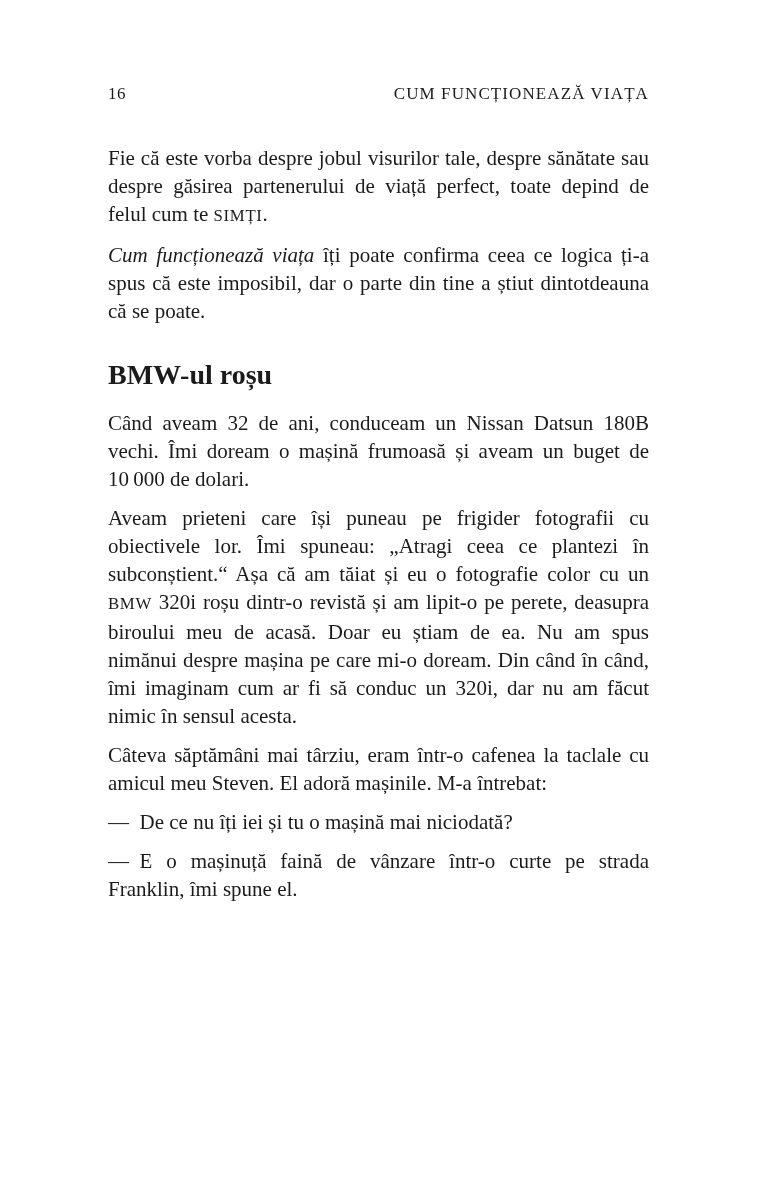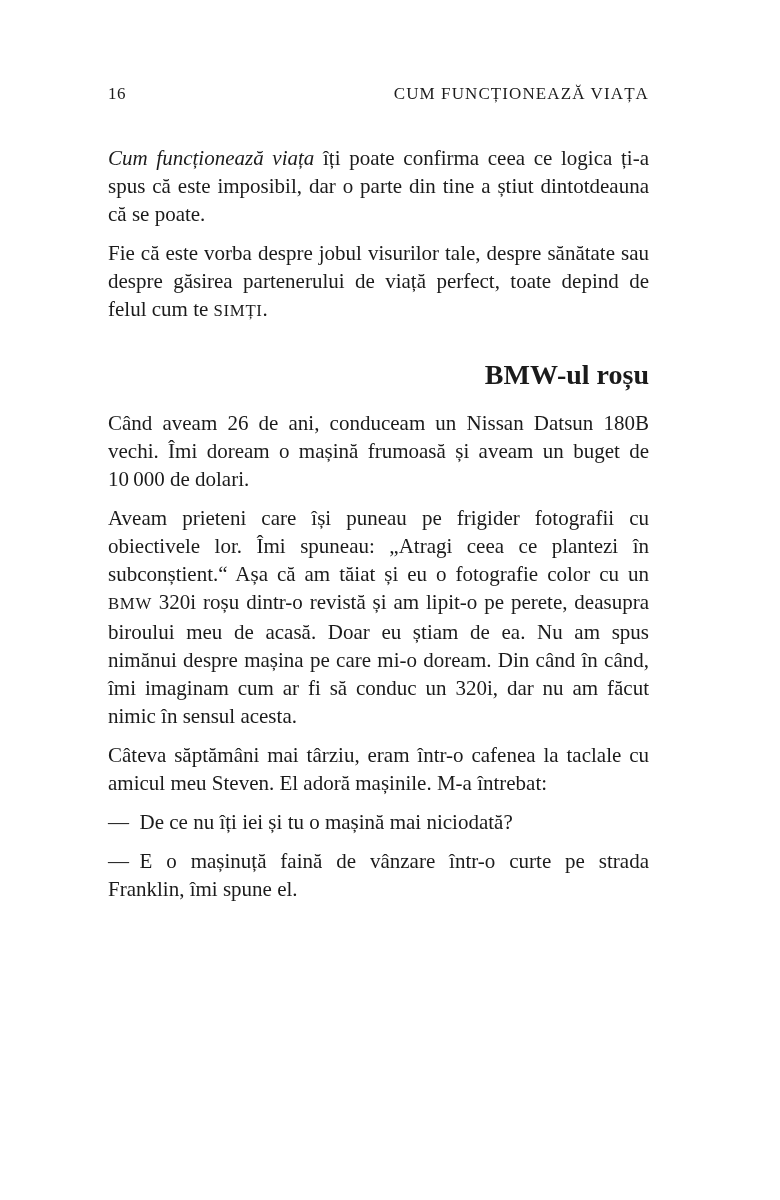--- a/index.html
+++ b/index.html
@@ -47,21 +47,21 @@
     letter-spacing: 0.04em;
   }
   .it {
     font-style: italic;
   }
   h2.section-heading {
     font-size: 28px;
     line-height: 32px;
     font-weight: bold;
     margin: 34px 0 18px 0;
-    text-align: right;
+    text-align: left;
   }
   .dialogue-group {
     margin: 0 0 11px 0;
   }
   .dialogue-group p {
     margin: 0;
   }
 </style>
 </head>
 <body>
@@ -69,28 +69,28 @@
 <div class="page">
   <div class="content">
 
     <div class="page-header">
       <span class="page-number">16</span>
       <span class="running-title">CUM FUNCȚIONEAZĂ VIAȚA</span>
     </div>
 
     <div class="body-text">
 
+      <p><span>Fie că este vorba despre jobul visurilor tale, despre sănătate sau despre găsirea partenerului de viață perfect, toate depind de felul cum te </span><span class="sc">SIMȚI</span><span>.</span></p>
+
       <p><span class="it">Cum funcționează viața</span><span> îți poate confirma ceea ce logica ți-a spus că este imposibil, dar o parte din tine a știut dintotdeauna că se poate.</span></p>
-
-      <p><span>Fie că este vorba despre jobul visurilor tale, despre sănătate sau despre găsirea partenerului de viață perfect, toate depind de felul cum te </span><span class="sc">SIMȚI</span><span>.</span></p>
 
 
       <h2 class="section-heading">BMW-ul roșu</h2>
 
-      <p>Când aveam 26 de ani, conduceam un Nissan Datsun 180B vechi. Îmi doream o mașină frumoasă și aveam un buget de 10 000 de dolari.</p>
+      <p>Când aveam 32 de ani, conduceam un Nissan Datsun 180B vechi. Îmi doream o mașină frumoasă și aveam un buget de 10 000 de dolari.</p>
 
       <p><span>Aveam prieteni care își puneau pe frigider fotografii cu obiectivele lor. Îmi spuneau: „Atragi ceea ce plantezi în subconștient.“ Așa că am tăiat și eu o fotografie color cu un </span><span class="sc">BMW</span><span> 320i roșu dintr-o revistă și am lipit-o pe perete, deasupra biroului meu de acasă. Doar eu știam de ea. Nu am spus nimănui despre mașina pe care mi-o doream. Din când în când, îmi imaginam cum ar fi să conduc un 320i, dar nu am făcut nimic în sensul acesta.</span></p>
 
       <p>Câteva săptămâni mai târziu, eram într-o cafenea la taclale cu amicul meu Steven. El adoră mașinile. M-a întrebat:</p>
 
       <div class="dialogue-group">
         <p>— De ce nu îți iei și tu o mașină mai niciodată?</p>
       </div>
 
 

